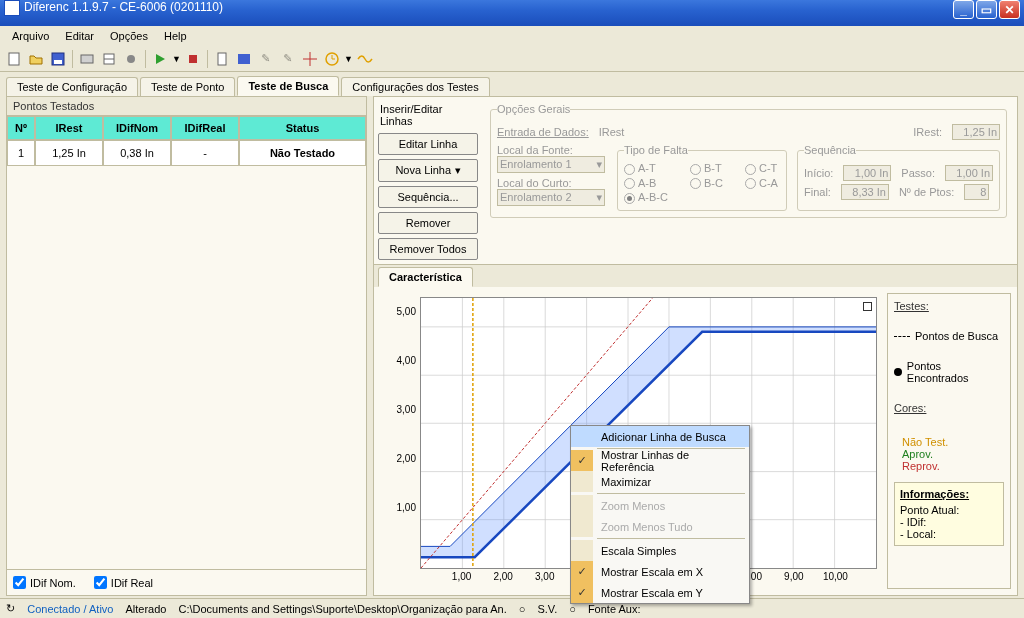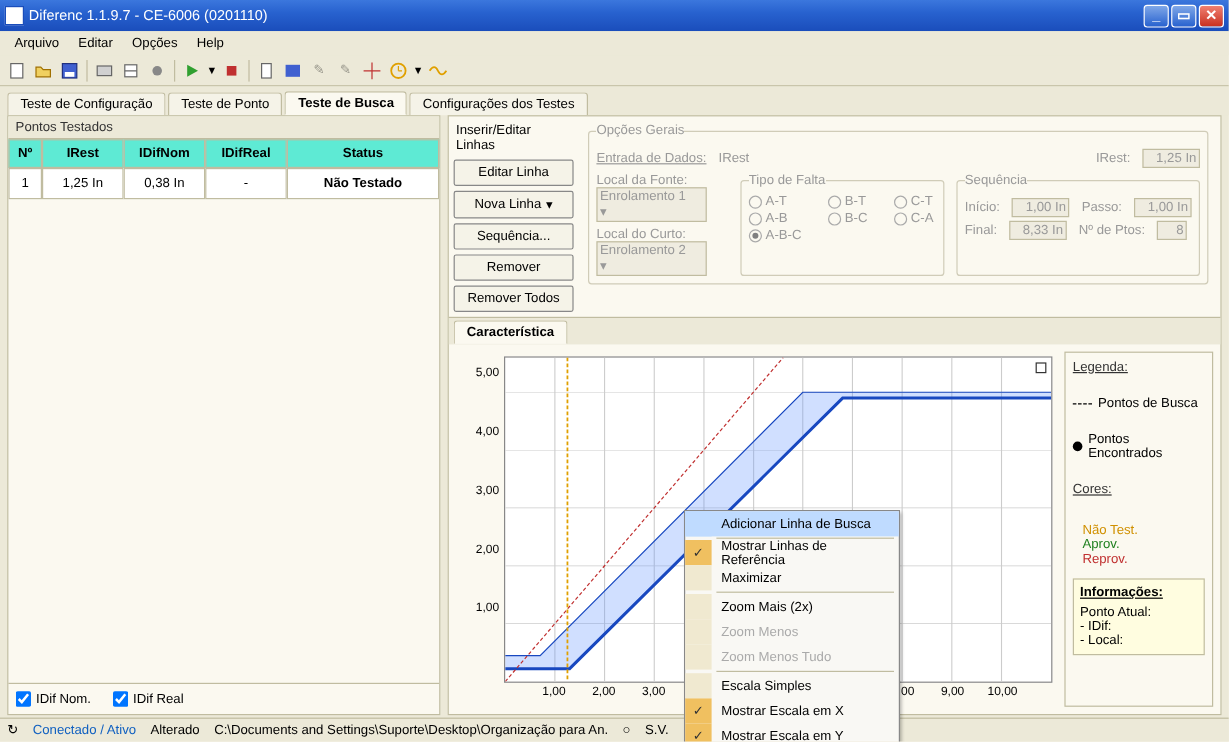--- a/index.html
+++ b/index.html
@@ -1,19 +1,19 @@
 <!DOCTYPE html>
 <html><head>
 <meta charset="utf-8">
 <style>
 * { box-sizing:border-box; margin:0; padding:0; font-family:Tahoma,Arial,sans-serif; font-size:11px; }
 body { background:#ECE9D8; width:1024px; height:618px; overflow:hidden; position:relative; }
 
 
-.titlebar { height:26px; background:linear-gradient(to bottom,#3B77DD 0%,#2862CF 40%,#1A4DBB 100%); display:flex; align-items:center; padding:0 4px; color:#fff; }
+.titlebar { height:26px; background:linear-gradient(to bottom,#3B77DD 0%,#2862CF 40%,#1A4DBB 100%); display:flex; align-items:flex-start; padding:0 4px; color:#fff; }
 .titlebar .ticon { width:16px; height:16px; border:1px solid #1A4DBB; margin-right:4px; background:#fff; }
 .titlebar .title { flex:1; font-size:12px; }
 .titlebar .wbtn { width:21px; height:19px; margin-left:2px; border:1px solid #fff; border-radius:3px; display:flex; align-items:center; justify-content:center; font-size:12px; font-weight:bold; }
 .titlebar .min,.titlebar .max { background:linear-gradient(to bottom,#7FA7E8,#2862CF); }
 .titlebar .close { background:linear-gradient(to bottom,#F08070,#C83020); }
 
 
 .menubar { height:20px; background:#ECE9D8; display:flex; align-items:center; padding:0 4px; }
 .menubar span { padding:2px 8px; cursor:pointer; }
 
@@ -44,21 +44,21 @@
 .right { flex:1; display:flex; flex-direction:column; }
 .right-top { display:flex; padding:4px; gap:6px; border-bottom:1px solid #C0BCA0; }
 .btncol { width:100px; display:flex; flex-direction:column; gap:4px; }
 .btncol .title { padding:2px; }
 .wbutton { border:1px solid #888; background:#F5F3E8; padding:4px; text-align:center; cursor:pointer; border-radius:2px; }
 .opts { flex:1; color:#999; padding:2px 6px; }
 .opts fieldset { border:1px solid #D0CCB8; border-radius:3px; padding:6px; }
 .opts .row { display:flex; align-items:center; gap:10px; margin:3px 0; }
 .opts .lab { color:#999; }
 .opts input.tx { width:48px; border:1px solid #C0BCA0; background:#EFECE0; color:#999; text-align:right; padding:1px 2px; }
-.opts .selbox { width:92px; border:1px solid #C0BCA0; background:#EFECE0; color:#999; padding:1px 2px; display:flex; justify-content:space-between;flex-direction:column; }
+.opts .selbox { width:108px; border:1px solid #C0BCA0; background:#EFECE0; color:#999; padding:1px 2px; display:flex; justify-content:space-between; }
 .tipogrid { display:grid; grid-template-columns:repeat(3,auto); gap:2px 20px; }
 .radio { width:11px; height:11px; border:1px solid #aaa; border-radius:50%; display:inline-block; margin-right:3px; vertical-align:middle; }
 .radio.sel::after { content:""; display:block; width:5px; height:5px; border-radius:50%; background:#808080; margin:2px; }
 
 
 .chart-wrap { flex:1; display:flex; position:relative; }
 .chart { flex:1; position:relative; margin:6px; }
 .y-axis { position:absolute; left:0; top:0; bottom:22px; width:40px; }
 .y-tick { position:absolute; right:4px; font-size:10px; transform:translateY(-50%); }
 .x-axis { position:absolute; left:40px; right:4px; bottom:0; height:20px; }
@@ -343,21 +343,21 @@
           <div class="x-tick" style="left:36.4%">4,00</div>
           <div class="x-tick" style="left:45.5%">5,00</div>
           <div class="x-tick" style="left:54.5%">6,00</div>
           <div class="x-tick" style="left:63.6%">7,00</div>
           <div class="x-tick" style="left:72.7%">8,00</div>
           <div class="x-tick" style="left:81.8%">9,00</div>
           <div class="x-tick" style="left:90.9%">10,00</div>
         </div>
       </div>
       <div class="legend">
-        <div class="lh">Legenda:</div>
+        <div class="lh">Testes:</div>
         <div class="itm">
             <span style="width:16px;border-top:1px dashed #000"></span>
             <span>Pontos de Busca</span>
           </div>
         <div class="itm">
             <span style="width:8px;height:8px;background:#000;border-radius:50%"></span>
             <span>Pontos Encontrados</span>
           </div>
         <div class="itm" style="margin-top:6px">
             <span class="lh">Cores:</span>
@@ -384,24 +384,20 @@
   <div class="sep"></div>
   <div class="row">
       <div class="chk on">✓</div>
       <div class="tx">Mostrar Linhas de Referência</div>
     </div>
   <div class="row">
       <div class="chk"></div>
       <div class="tx">Maximizar</div>
     </div>
   <div class="sep"></div>
-  <div class="row">
-      <div class="chk"></div>
-      <div class="tx">Zoom Mais (2x)</div>
-    </div>
   <div class="row disabled">
       <div class="chk"></div>
       <div class="tx">Zoom Menos</div>
     </div>
   <div class="row disabled">
       <div class="chk"></div>
       <div class="tx">Zoom Menos Tudo</div>
     </div>
   <div class="sep"></div>
   <div class="row">

